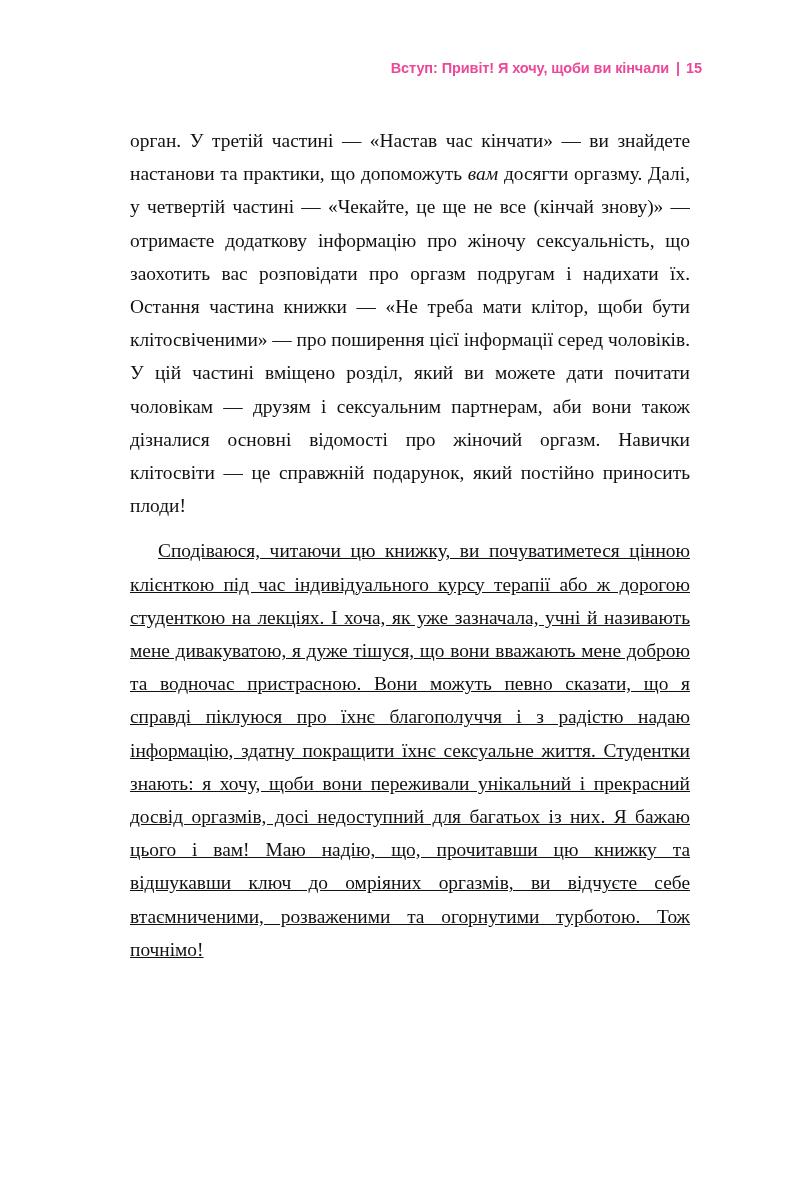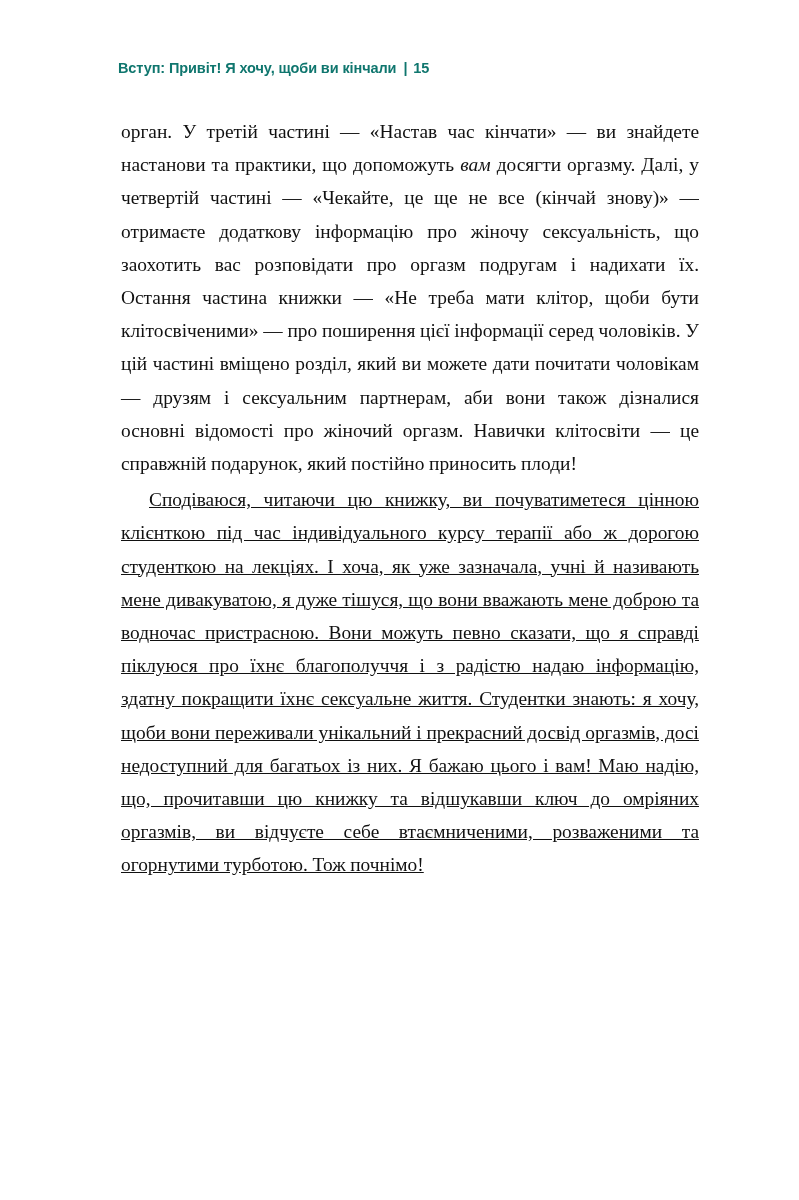--- a/index.html
+++ b/index.html
@@ -18,46 +18,47 @@
     background: #ffffff;
     overflow: hidden;
     box-sizing: border-box;
   }
   
   .running-header {
     position: absolute;
     top: 60px;
     left: 118px;
     width: 584px;
+    text-align: right;
     font-family: "Liberation Sans", "DejaVu Sans", sans-serif;
     font-weight: bold;
     font-size: 14.5px;
     letter-spacing: -0.1px;
-    color: #0f766e;
+    color: #ec4899;
     white-space: nowrap;
   }
   .running-header .hdr-title { }
   .running-header .hdr-sep {
     display: inline-block;
     padding: 0 3px 0 7px;
     font-weight: bold;
   }
   .running-header .hdr-page {
     display: inline-block;
     padding-left: 3px;
   }
   
   .textblock {
     position: absolute;
     top: 112px;
     left: 118px;
     width: 584px;
   }
   .textblock p {
-    margin: 3px;
+    margin: 12px;
     font-size: 19.4px;
     line-height: 33.2px;
     text-align: justify;
     text-justify: inter-word;
     hyphens: manual;
     color: #111111;
     word-spacing: -0.2px;
   }
   .textblock p.indent {
     text-indent: 28px;

